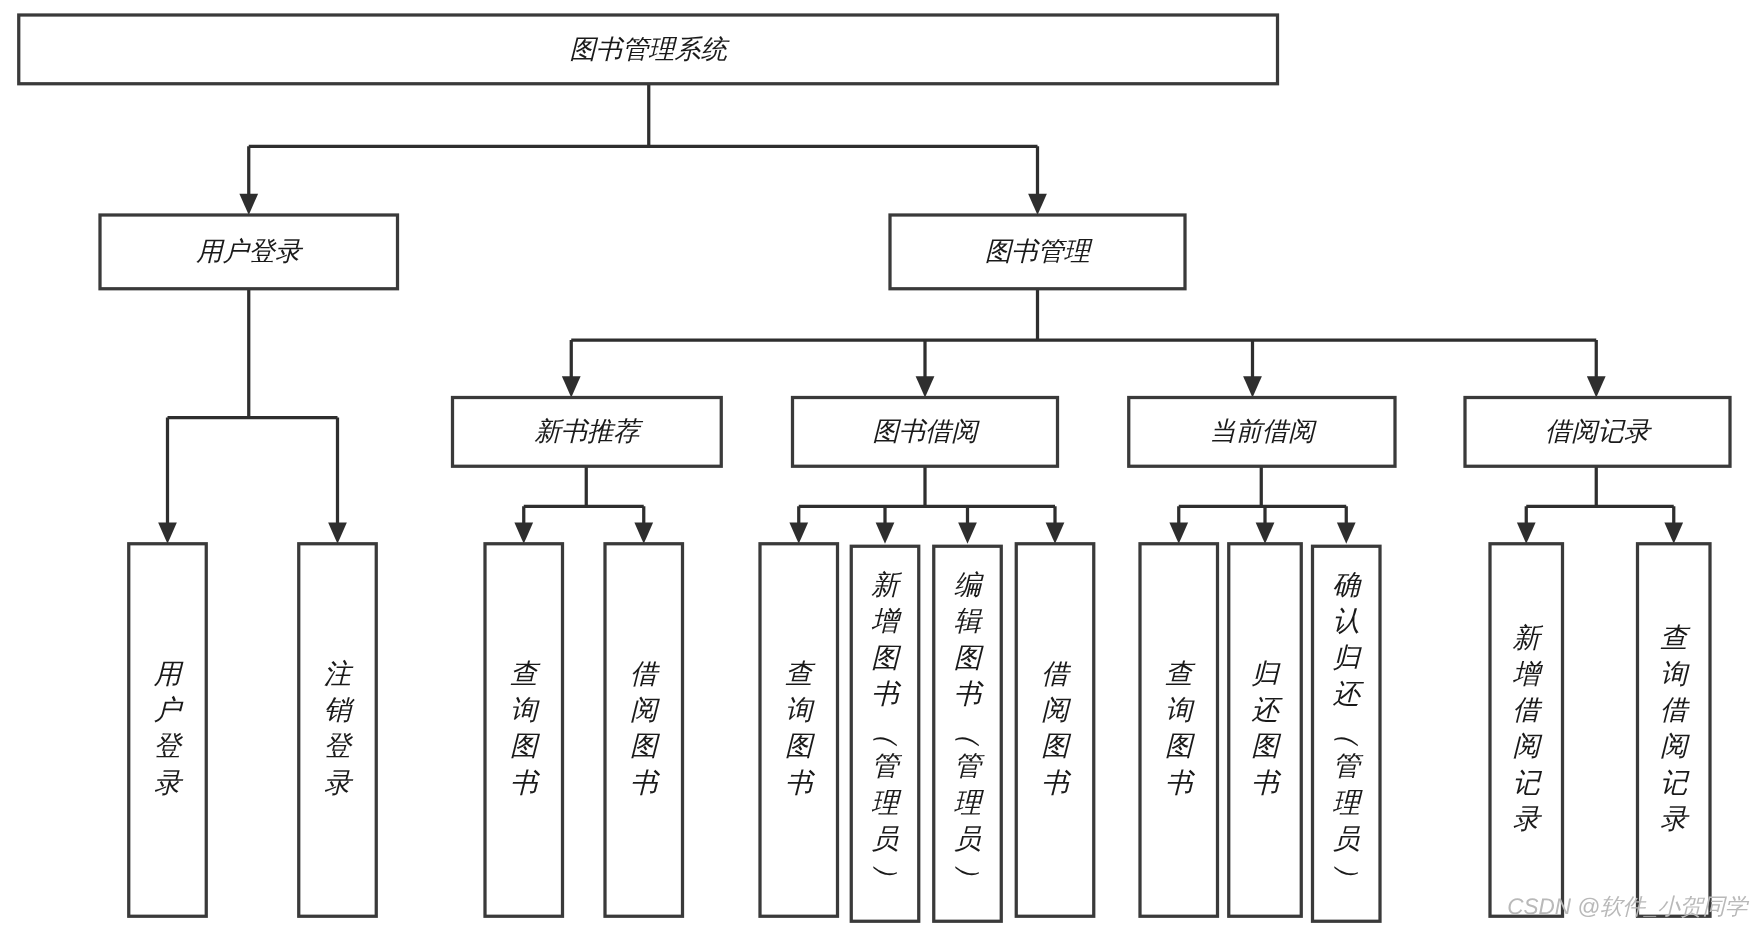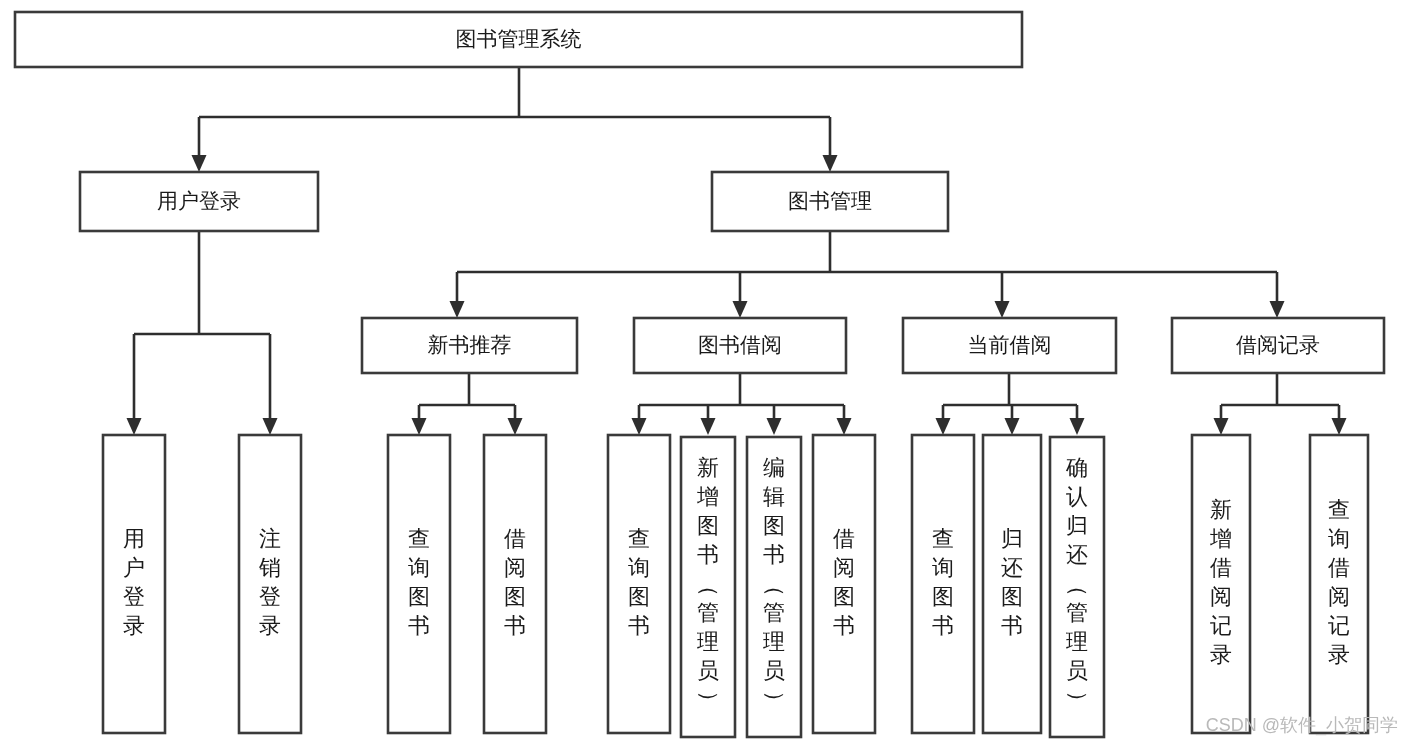--- a/index.html
+++ b/index.html
@@ -11,20 +11,21 @@
     width: 1405px;
     height: 747px;
     font-family: "Liberation Sans", "DejaVu Sans", sans-serif;
     overflow: hidden;
   }
   #diagram-root {
     position: relative;
     width: 1188px;
     height: 747px;
     background: #ffffff;
+    font-style: italic;
   }
   svg.diagram-canvas {
     position: absolute;
     left: 0;
     top: 0;
     width: 1405px;
     height: 747px;
     display: block;
   }
   .node-box {

